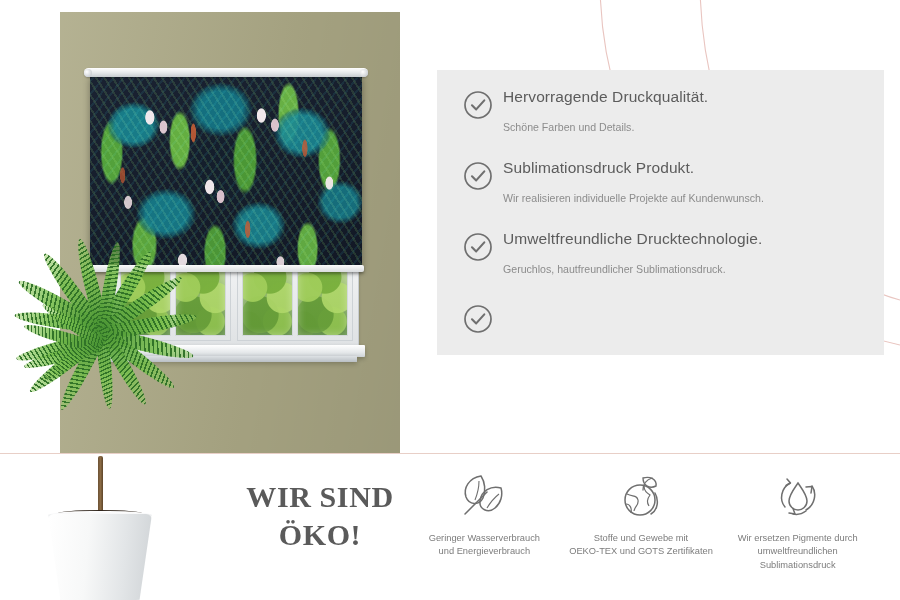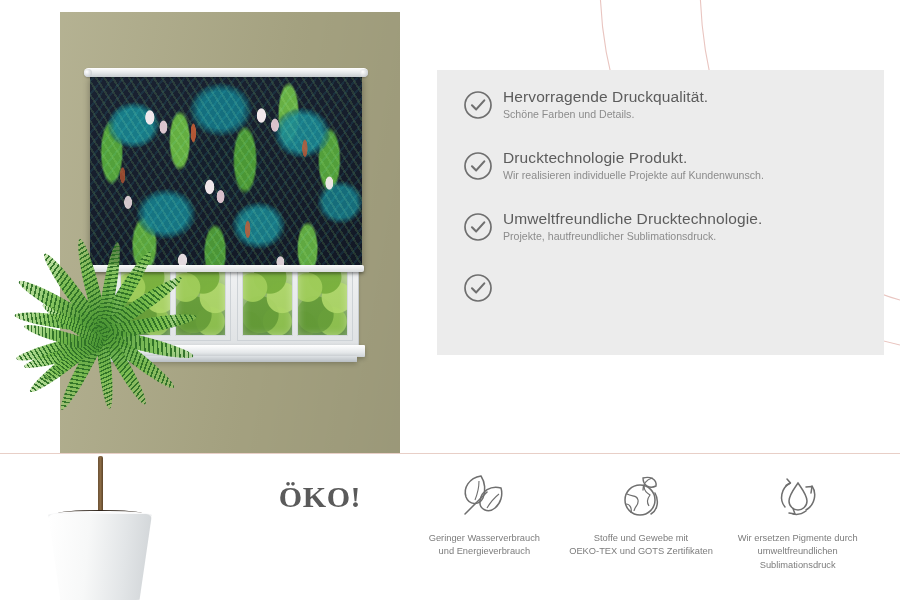--- a/index.html
+++ b/index.html
@@ -262,21 +262,21 @@
     font-size: 15.5px;
     color: #5c5c5c;
     letter-spacing: .1px;
     line-height: 1.22;
     font-weight: 400;
   }
   .feature-sub {
     font-size: 10.6px;
     color: #8c8c8c;
     line-height: 1.35;
-    margin-top: 0;
+    margin-top: 13px;
   }
 
   
   .eco-head {
     position: absolute;
     left: 200px; top: 478px;
     width: 240px;
     text-align: center;
     font-family: "Liberation Serif", serif;
     font-size: 30px;
@@ -395,50 +395,51 @@
     </div>
 
     <div class="feature">
       <span class="check-icon">
         <svg width="30" height="30" viewBox="0 0 30 30" fill="none">
           <circle cx="15" cy="15" r="13" stroke="#6f6f6f" stroke-width="1.7"></circle>
           <path d="M9 15.3 L13.2 19.4 L21.3 10.4" stroke="#6f6f6f" stroke-width="2.1" stroke-linecap="round" stroke-linejoin="round"></path>
         </svg>
       </span>
       <div class="feature-text">
-        <div class="feature-title">Drucktechnologie Produkt.</div>
+        <div class="feature-title">Sublimationsdruck Produkt.</div>
         <div class="feature-sub">Wir realisieren individuelle Projekte auf Kundenwunsch.</div>
       </div>
     </div>
 
     <div class="feature">
       <span class="check-icon">
         <svg width="30" height="30" viewBox="0 0 30 30" fill="none">
           <circle cx="15" cy="15" r="13" stroke="#6f6f6f" stroke-width="1.7"></circle>
           <path d="M9 15.3 L13.2 19.4 L21.3 10.4" stroke="#6f6f6f" stroke-width="2.1" stroke-linecap="round" stroke-linejoin="round"></path>
         </svg>
       </span>
       <div class="feature-text">
         <div class="feature-title">Umweltfreundliche Drucktechnologie.</div>
-        <div class="feature-sub">Projekte, hautfreundlicher Sublimationsdruck.</div>
+        <div class="feature-sub">Geruchlos, hautfreundlicher Sublimationsdruck.</div>
       </div>
     </div>
 
     <div class="feature">
       <span class="check-icon">
         <svg width="30" height="30" viewBox="0 0 30 30" fill="none">
           <circle cx="15" cy="15" r="13" stroke="#6f6f6f" stroke-width="1.7"></circle>
           <path d="M9 15.3 L13.2 19.4 L21.3 10.4" stroke="#6f6f6f" stroke-width="2.1" stroke-linecap="round" stroke-linejoin="round"></path>
         </svg>
       </span>
     </div>
 
   </div>
 
   <div class="eco-head">
+    <div>WIR SIND</div>
     <div>ÖKO!</div>
   </div>
 
   <div class="eco-items">
 
     <div class="eco-item">
       <span>
         <svg width="54" height="52" viewBox="0 0 54 52" fill="none">
           <path d="M24 6 C12 8, 6 18, 9 27 C12 35, 22 36, 26 28 C29 21, 28 12, 24 6 Z" stroke="#6f6f6f" stroke-width="1.5" fill="none"></path>
           <path d="M44 18 C34 15, 24 21, 23 31 C22 39, 31 44, 38 38 C44 33, 46 25, 44 18 Z" stroke="#6f6f6f" stroke-width="1.5" fill="none"></path>

